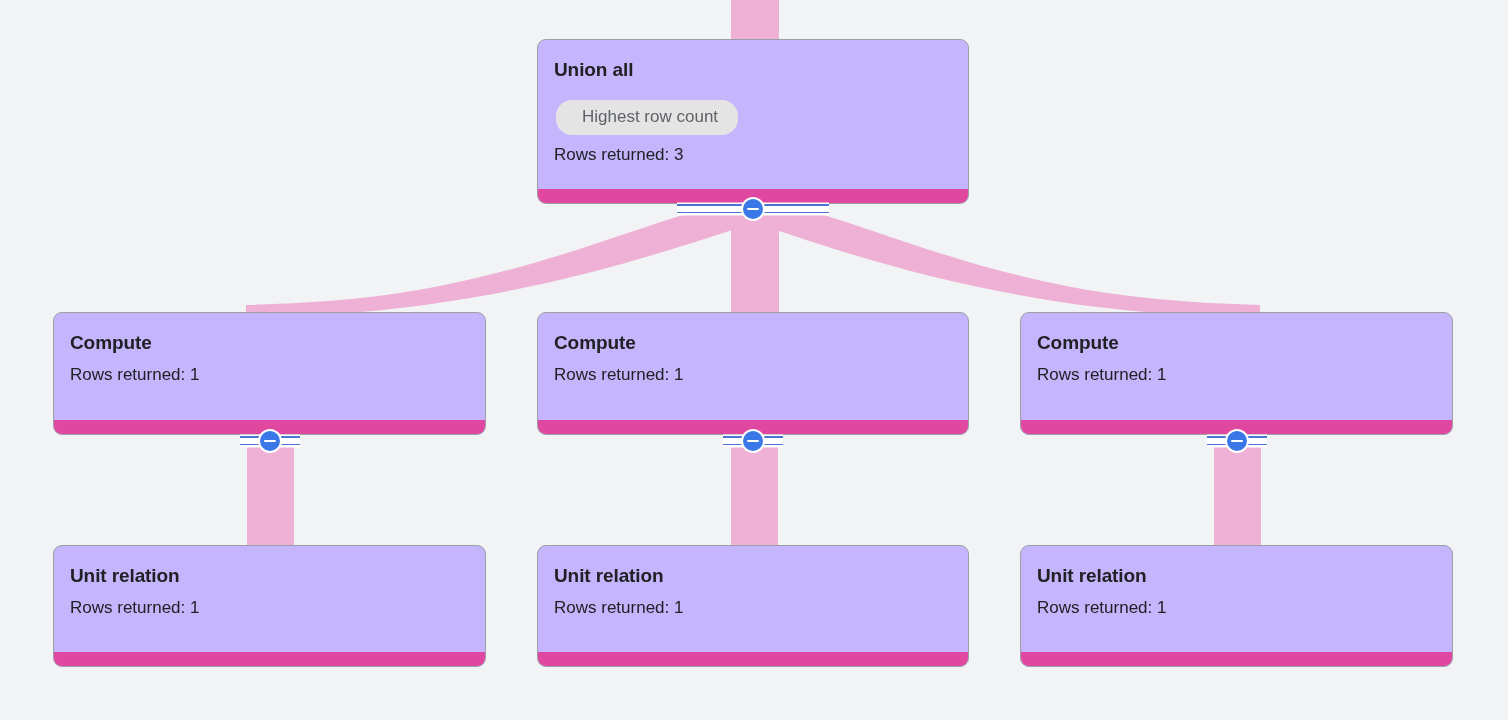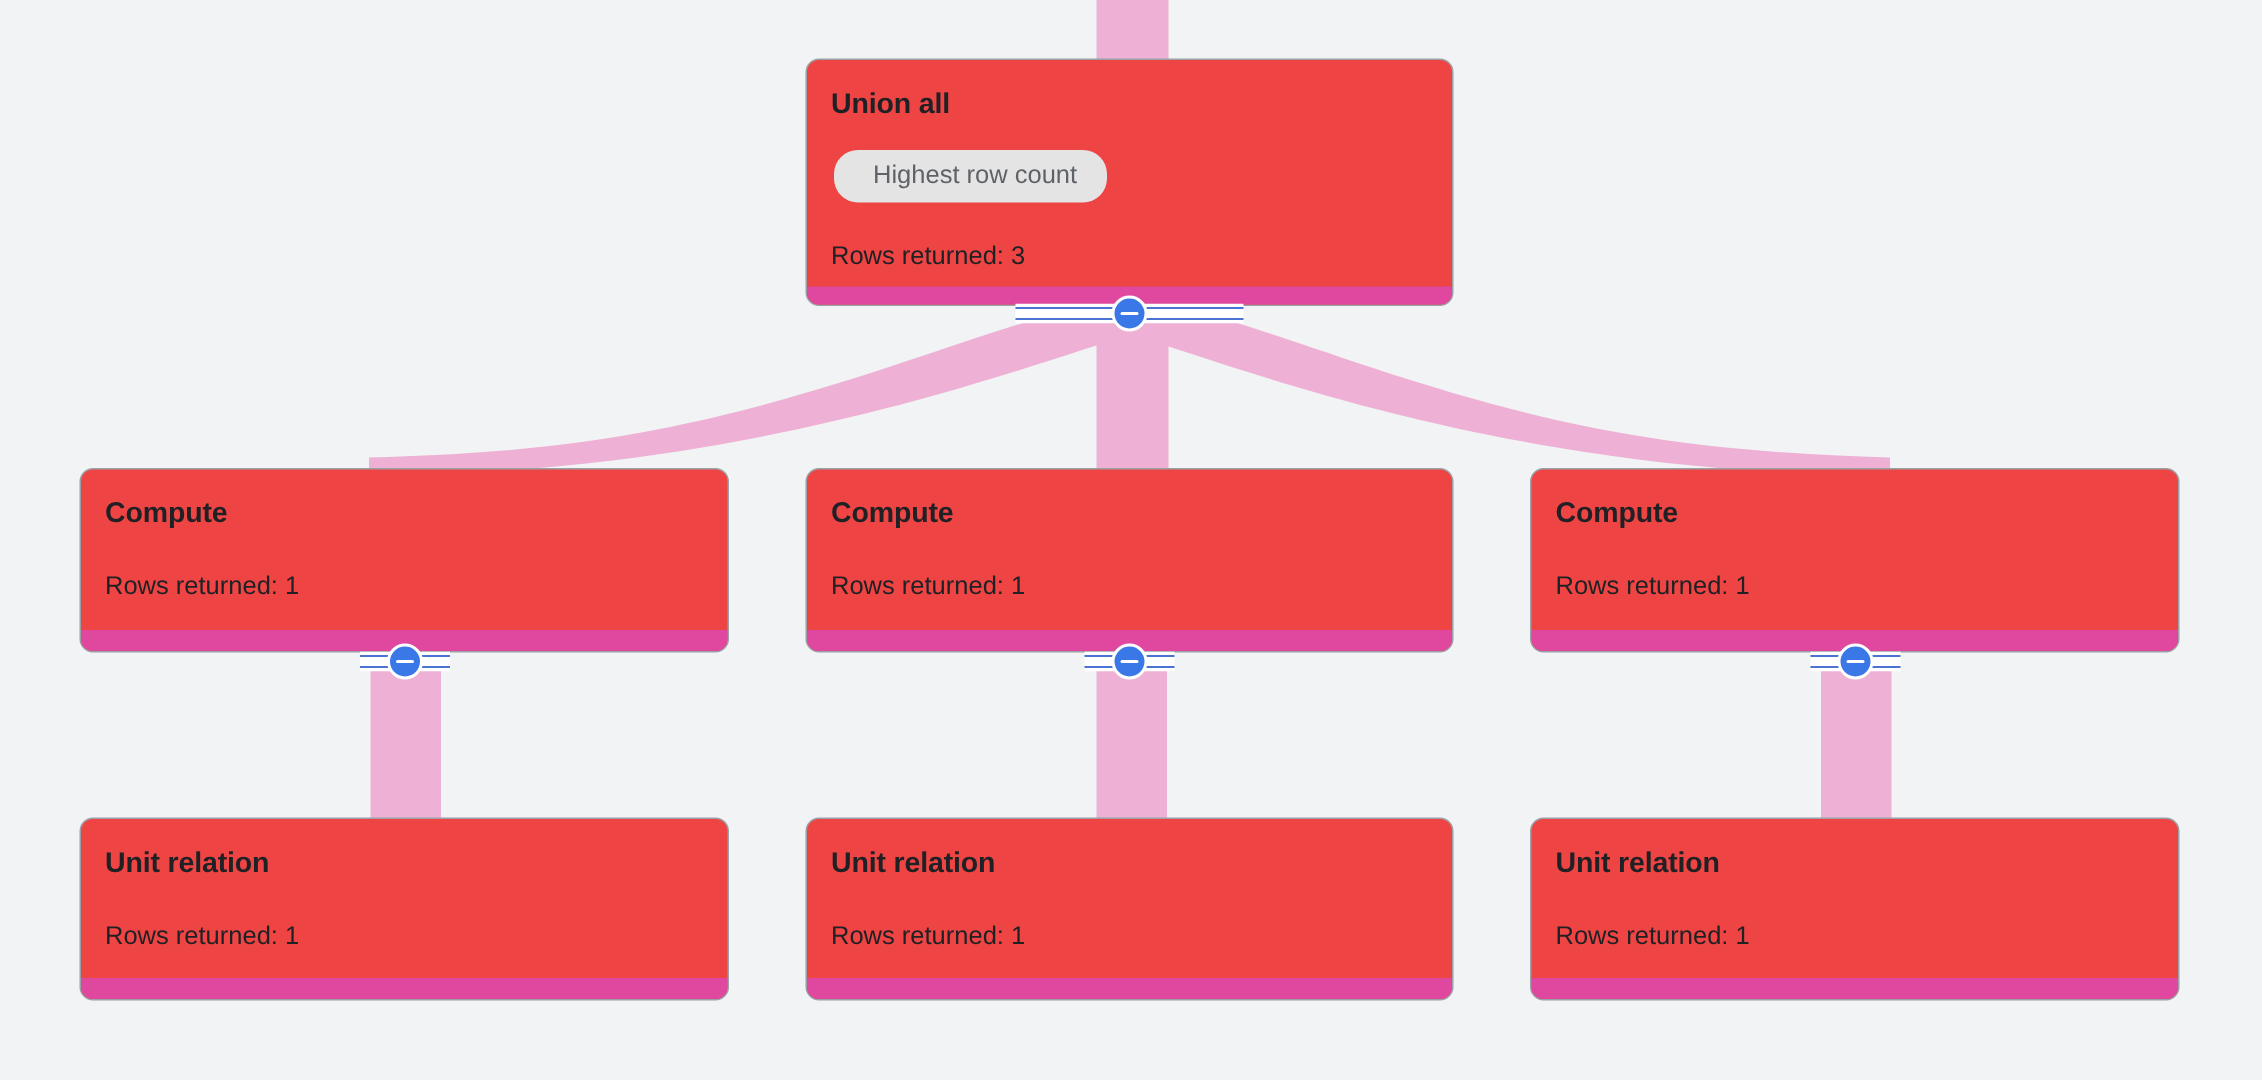--- a/index.html
+++ b/index.html
@@ -30,21 +30,21 @@
     width: 1508px;
     height: 720px;
     z-index: 1;
     pointer-events: none;
   }
 
   
   .node {
     position: absolute;
     z-index: 3;
-    background: #ef4444;
+    background: #c4b5fd;
     border: 1px solid #9aa0a6;
     border-radius: 9px;
     overflow: hidden;
     display: flex;
     flex-direction: column;
   }
 
   .node-body {
     flex: 1 1 auto;
     padding: 18px 16px 10px 16px;
@@ -68,21 +68,21 @@
     background: #e4e4e4;
     color: #5f6368;
     border-radius: 16px;
     font-size: 17px;
     line-height: 20px;
     padding: 7px 20px 8px 26px;
     white-space: nowrap;
   }
 
   .node-rows {
-    margin-top: 25px;
+    margin-top: 9px;
     font-size: 17px;
     line-height: 21px;
     color: #202124;
     white-space: nowrap;
   }
 
   .node-footer {
     flex: 0 0 auto;
     height: 14px;
     background: #e0479e;

